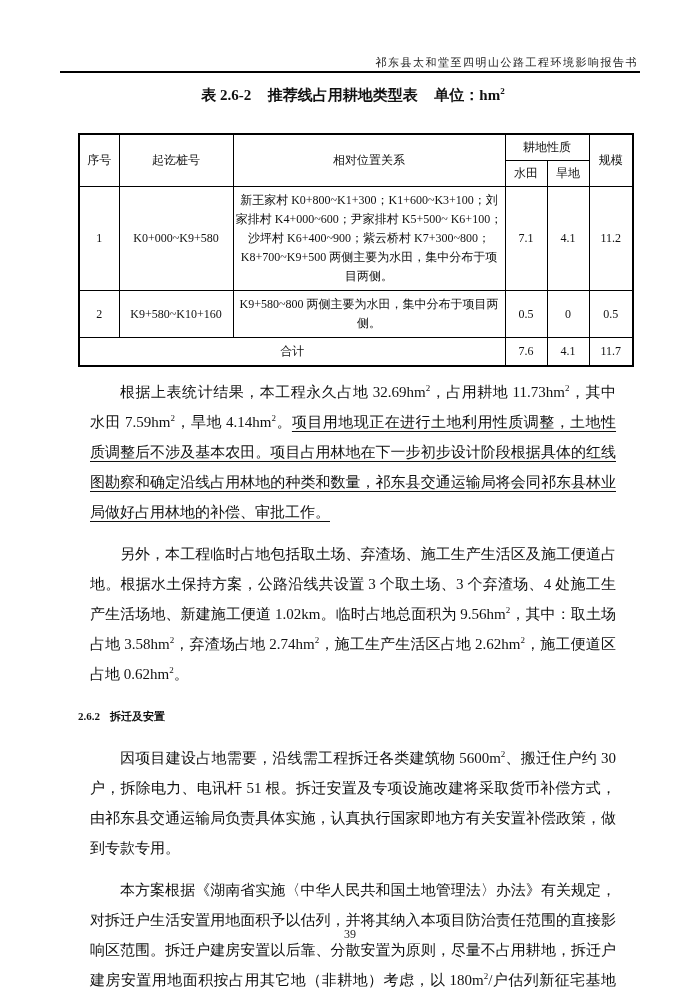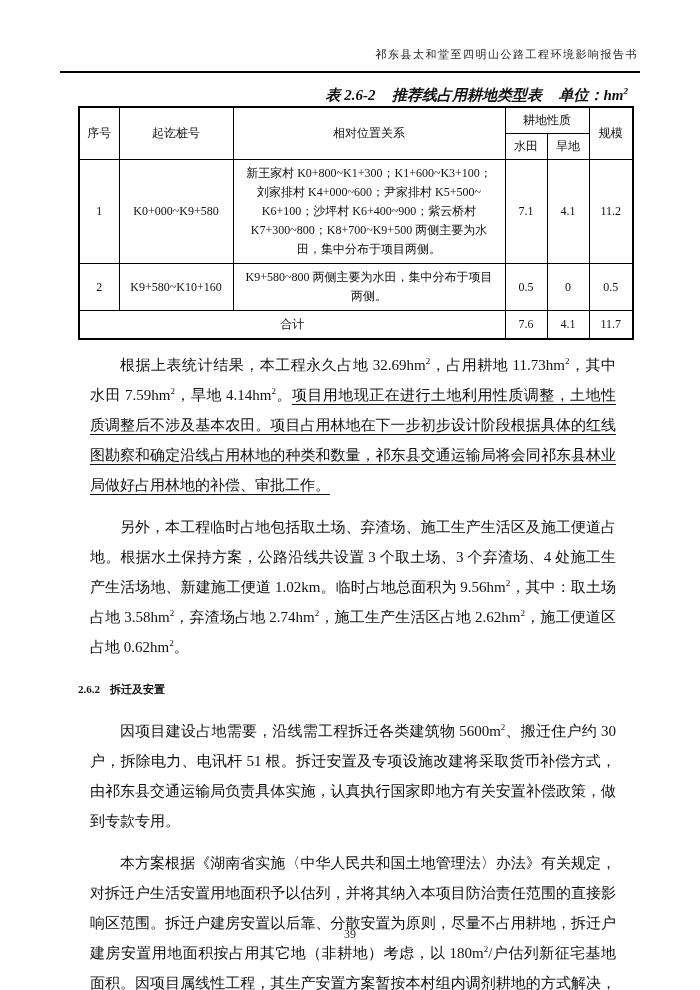--- a/index.html
+++ b/index.html
@@ -7,42 +7,42 @@
     position:relative;
     width:700px; height:990px;
     margin:0 auto;
     background:#ffffff;
     font-family:"Liberation Serif","DejaVu Serif",serif;
     color:#111;
     overflow:hidden;
     box-shadow:0 0 2px rgba(0,0,0,.15);
   }
   .doc-header {
-    position:absolute; top:47px; right:62px;
+    position:absolute; top:55px; right:62px;
     font-size:11px; letter-spacing:1.5px; color:#222;
     white-space:nowrap;
   }
   .header-rule {
     position:absolute; top:71px; left:60px; width:580px;
     border-top:2px solid #000; height:0;
   }
   .content { position:absolute; top:86px; left:78px; width:550px; }
-  .caption { text-align:right; font-weight:bold; font-size:15px; margin:0 0 1px 0;font-style:italic; }
+  .caption { text-align:center; font-weight:bold; font-size:15px; margin:0 0 28px 0; }
   .caption .cap-title { margin-left:1.1em; }
   .caption .cap-unit  { margin-left:1.1em; }
   sup { font-size:9px; vertical-align:super; line-height:0; }
   table.land-table {
     border-collapse:collapse; width:550px; font-size:12px;
     border:2px solid #000; table-layout:fixed;
   }
   .land-table th, .land-table td {
     border:1px solid #000; text-align:center; vertical-align:middle;
     padding:5px 2px; font-weight:normal; line-height:15px;font-family:Liberation Serif, serif;
   }
-  .land-table .pos-cell { padding:4px 8px; line-height:19px; }
+  .land-table .pos-cell { padding:4px 2px; line-height:19px; }
   .land-table .total-cell { padding:6px 2px; }
   .para {
     font-size:15px; line-height:30px; text-align:justify;
     text-indent:2em; margin:12px;
   }
   .para-first { margin-top:10px; }
   .heading { font-size:11px; font-weight:bold; margin:0; line-height:30px; }
   .heading .h-title { margin-left:0.9em; }
   .u { text-decoration:underline; text-underline-offset:4px; }
   .page-number {

